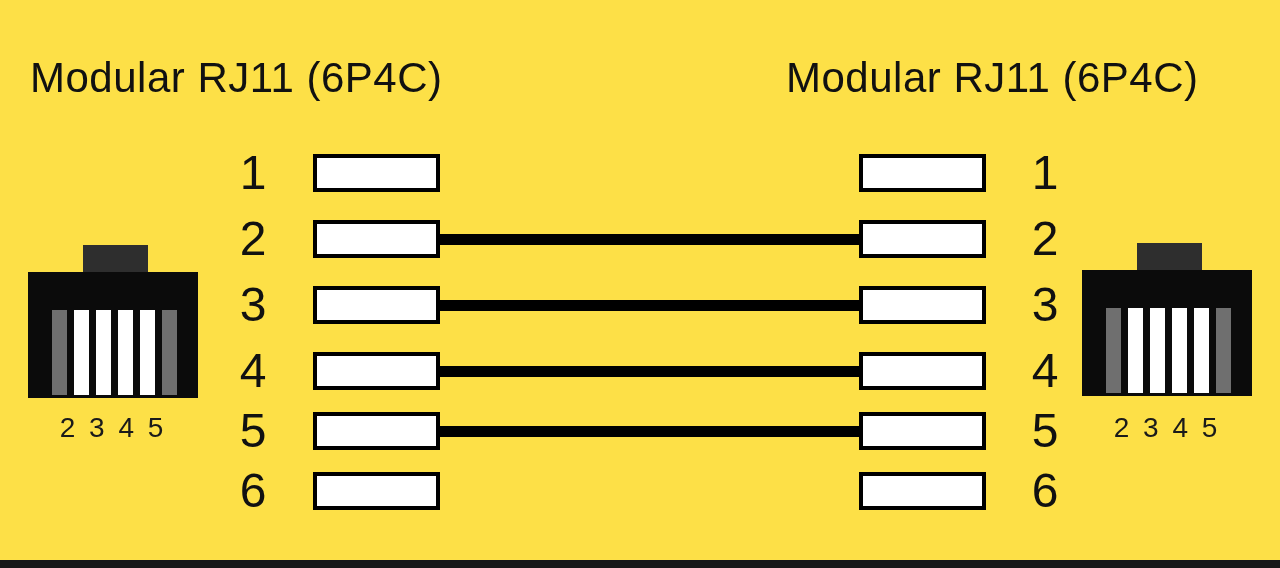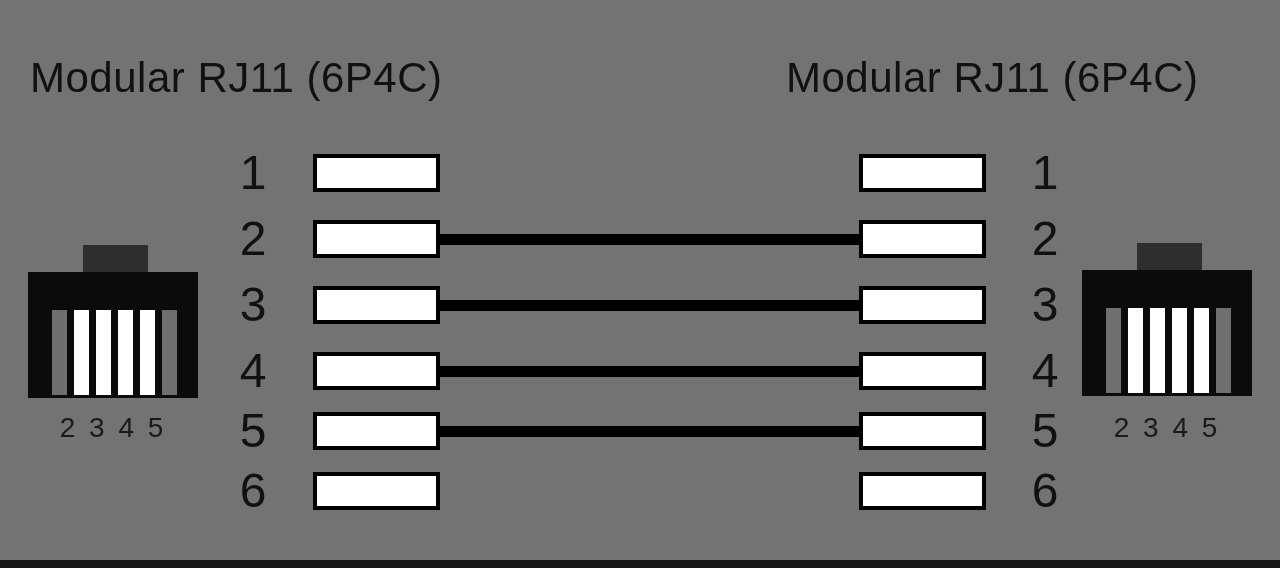--- a/index.html
+++ b/index.html
@@ -43,21 +43,21 @@
     font-size:28px; letter-spacing:3px; top:412px; color:#1a1a1a; white-space:nowrap;
   }
   #conn-left-label  { left:28px; }
   #conn-right-label { left:1082px; }
 
   .bottom-bar { position:absolute; left:0; top:560px; width:1280px; height:8px; }
 </style>
 </head>
 <body>
 
-<div class="stage" style="background: #737373;">
+<div class="stage" style="background: #fde047;">
   <div class="title" id="title-left">Modular RJ11 (6P4C)</div>
   <div class="title" id="title-right">Modular RJ11 (6P4C)</div>
 
   <div id="rows">
       <div class="pin-num left" style="top: 154px;">1</div>
       <div class="pin-box left" style="top: 154px; border-color: rgb(0, 0, 0);"></div>
       <div class="pin-box right" style="top: 154px; border-color: rgb(0, 0, 0);"></div>
       <div class="pin-num right" style="top: 154px;">1</div>
       <div class="pin-num left" style="top: 220px;">2</div>
       <div class="pin-box left" style="top: 220px; border-color: rgb(0, 0, 0);"></div>

